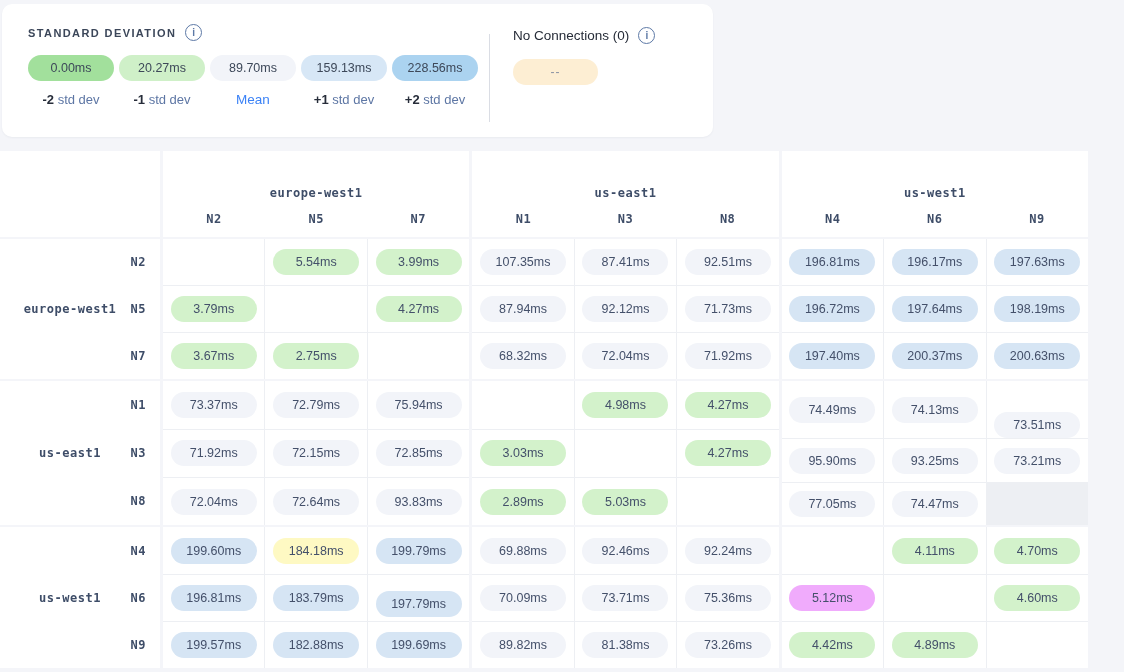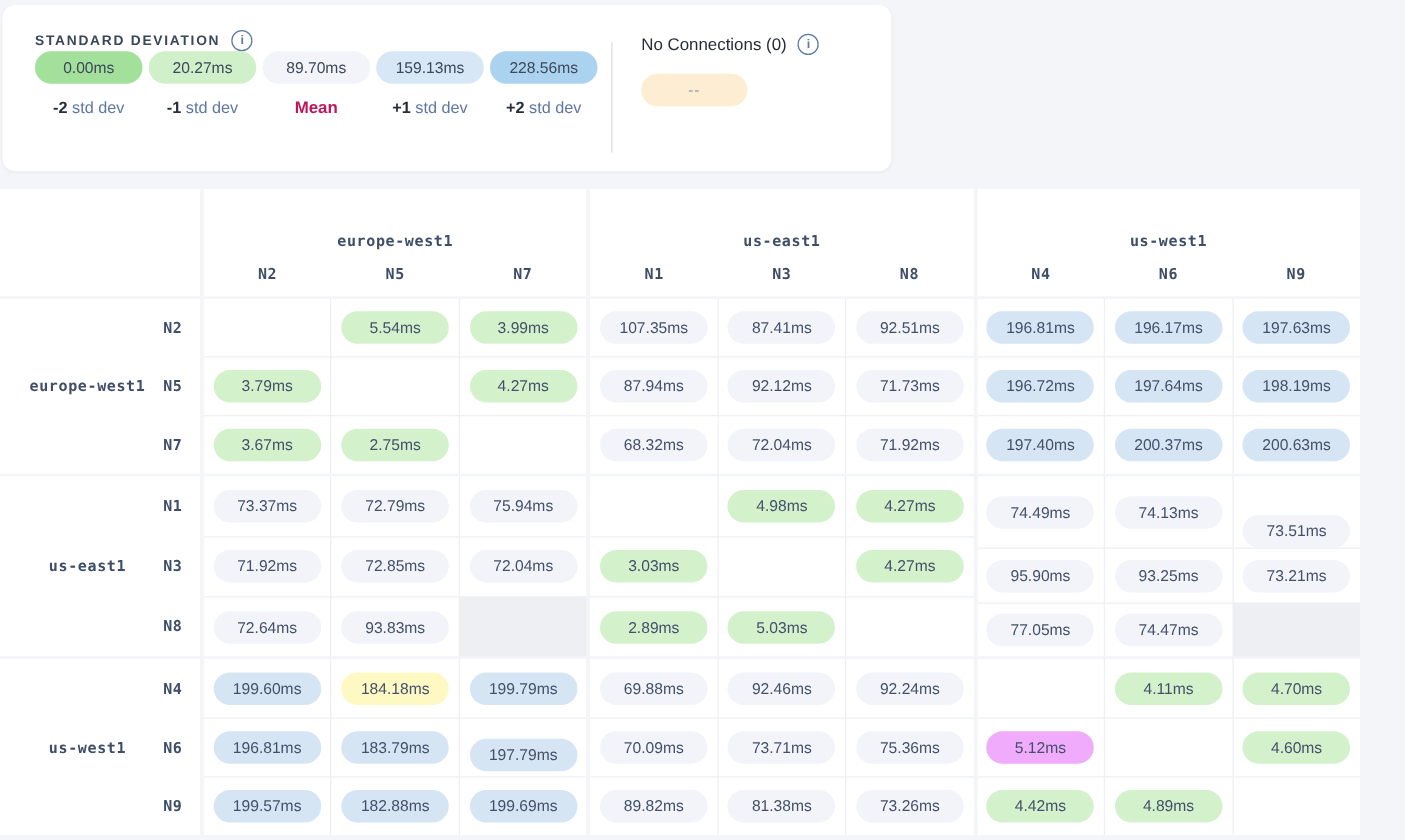--- a/index.html
+++ b/index.html
@@ -23,30 +23,30 @@
   .legend-title {
     font-size:11px; font-weight:bold; letter-spacing:1.4px;
     color:#3b4659;
   }
   .info-icon {
     width:17px; height:17px; border:1.5px solid #5d79a6; border-radius:50%;
     color:#5d79a6; font-size:10px; font-weight:bold;
     display:flex; align-items:center; justify-content:center;
     cursor:pointer; flex:0 0 auto;
   }
-  .pill-row { display:flex; gap:5px; }
+  .pill-row { display:flex; gap:5px; margin-top:14px; }
   .legend-pill {
     width:86px; height:26px; border-radius:13px;
     display:flex; align-items:center; justify-content:center;
     font-size:12.5px; color:#3d4859;
   }
   .label-row { display:flex; gap:5px; margin-top:11px; }
   .legend-label { width:86px; text-align:center; font-size:13px; color:#5d76a4; }
   .legend-label b { color:#272d3a; font-weight:bold; }
-  .legend-label.mean { color:#be185d; font-weight:bold; font-size:13.5px; }
+  .legend-label.mean { color:#3b82f6; font-weight:normal; font-size:13.5px; }
 
   .legend-divider {
     position:absolute; left:487px; top:30px;
     width:1px; height:88px; background:#dadde4;
   }
   .no-conn { position:absolute; left:511px; top:23px; }
   .no-conn-title-row {
     display:flex; align-items:center; gap:9px;
     font-size:13.5px; color:#262c38;
   }
@@ -275,20 +275,23 @@
         <div class="cell">
           <div class="cell-pill" style="background: rgb(242, 244, 249);">72.79ms</div>
         </div>
         <div class="cell">
           <div class="cell-pill" style="background: rgb(242, 244, 249);">75.94ms</div>
         </div>
         <div class="cell">
           <div class="cell-pill" style="background: rgb(242, 244, 249);">71.92ms</div>
         </div>
         <div class="cell">
+          <div class="cell-pill" style="background: rgb(242, 244, 249);">72.15ms</div>
+        </div>
+        <div class="cell">
           <div class="cell-pill" style="background: rgb(242, 244, 249);">72.85ms</div>
         </div>
         <div class="cell">
           <div class="cell-pill" style="background: rgb(242, 244, 249);">72.04ms</div>
         </div>
         <div class="cell">
           <div class="cell-pill" style="background: rgb(242, 244, 249);">72.64ms</div>
         </div>
         <div class="cell">
           <div class="cell-pill" style="background: rgb(242, 244, 249);">93.83ms</div>

